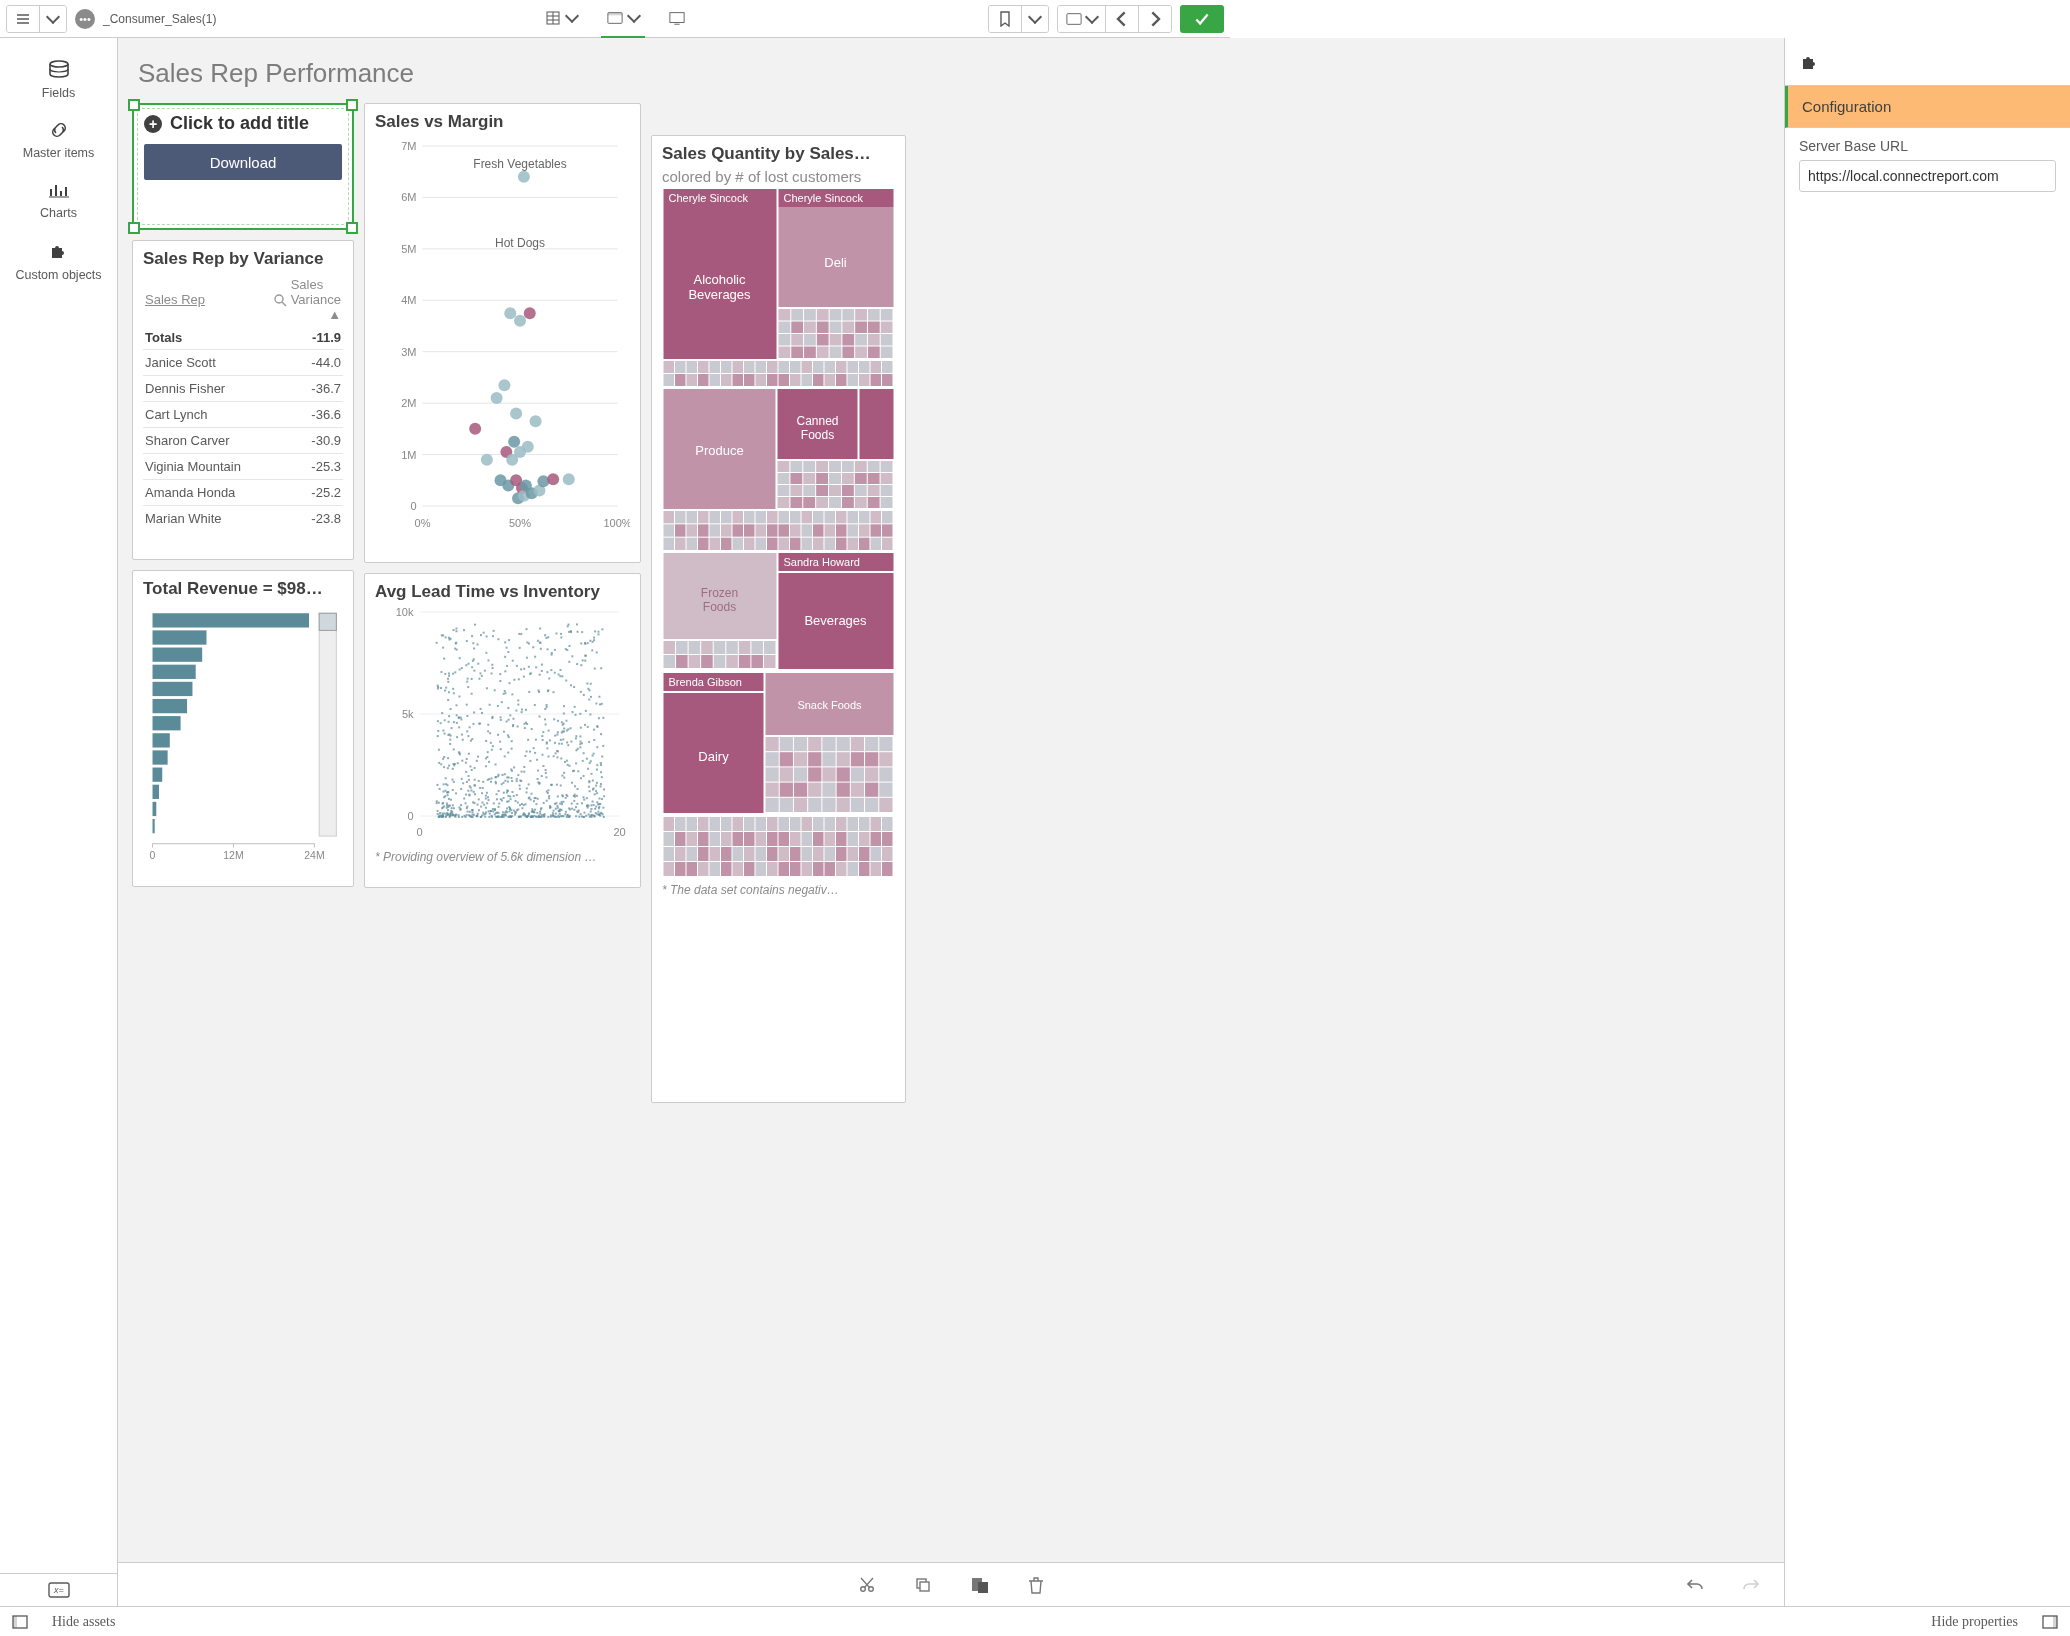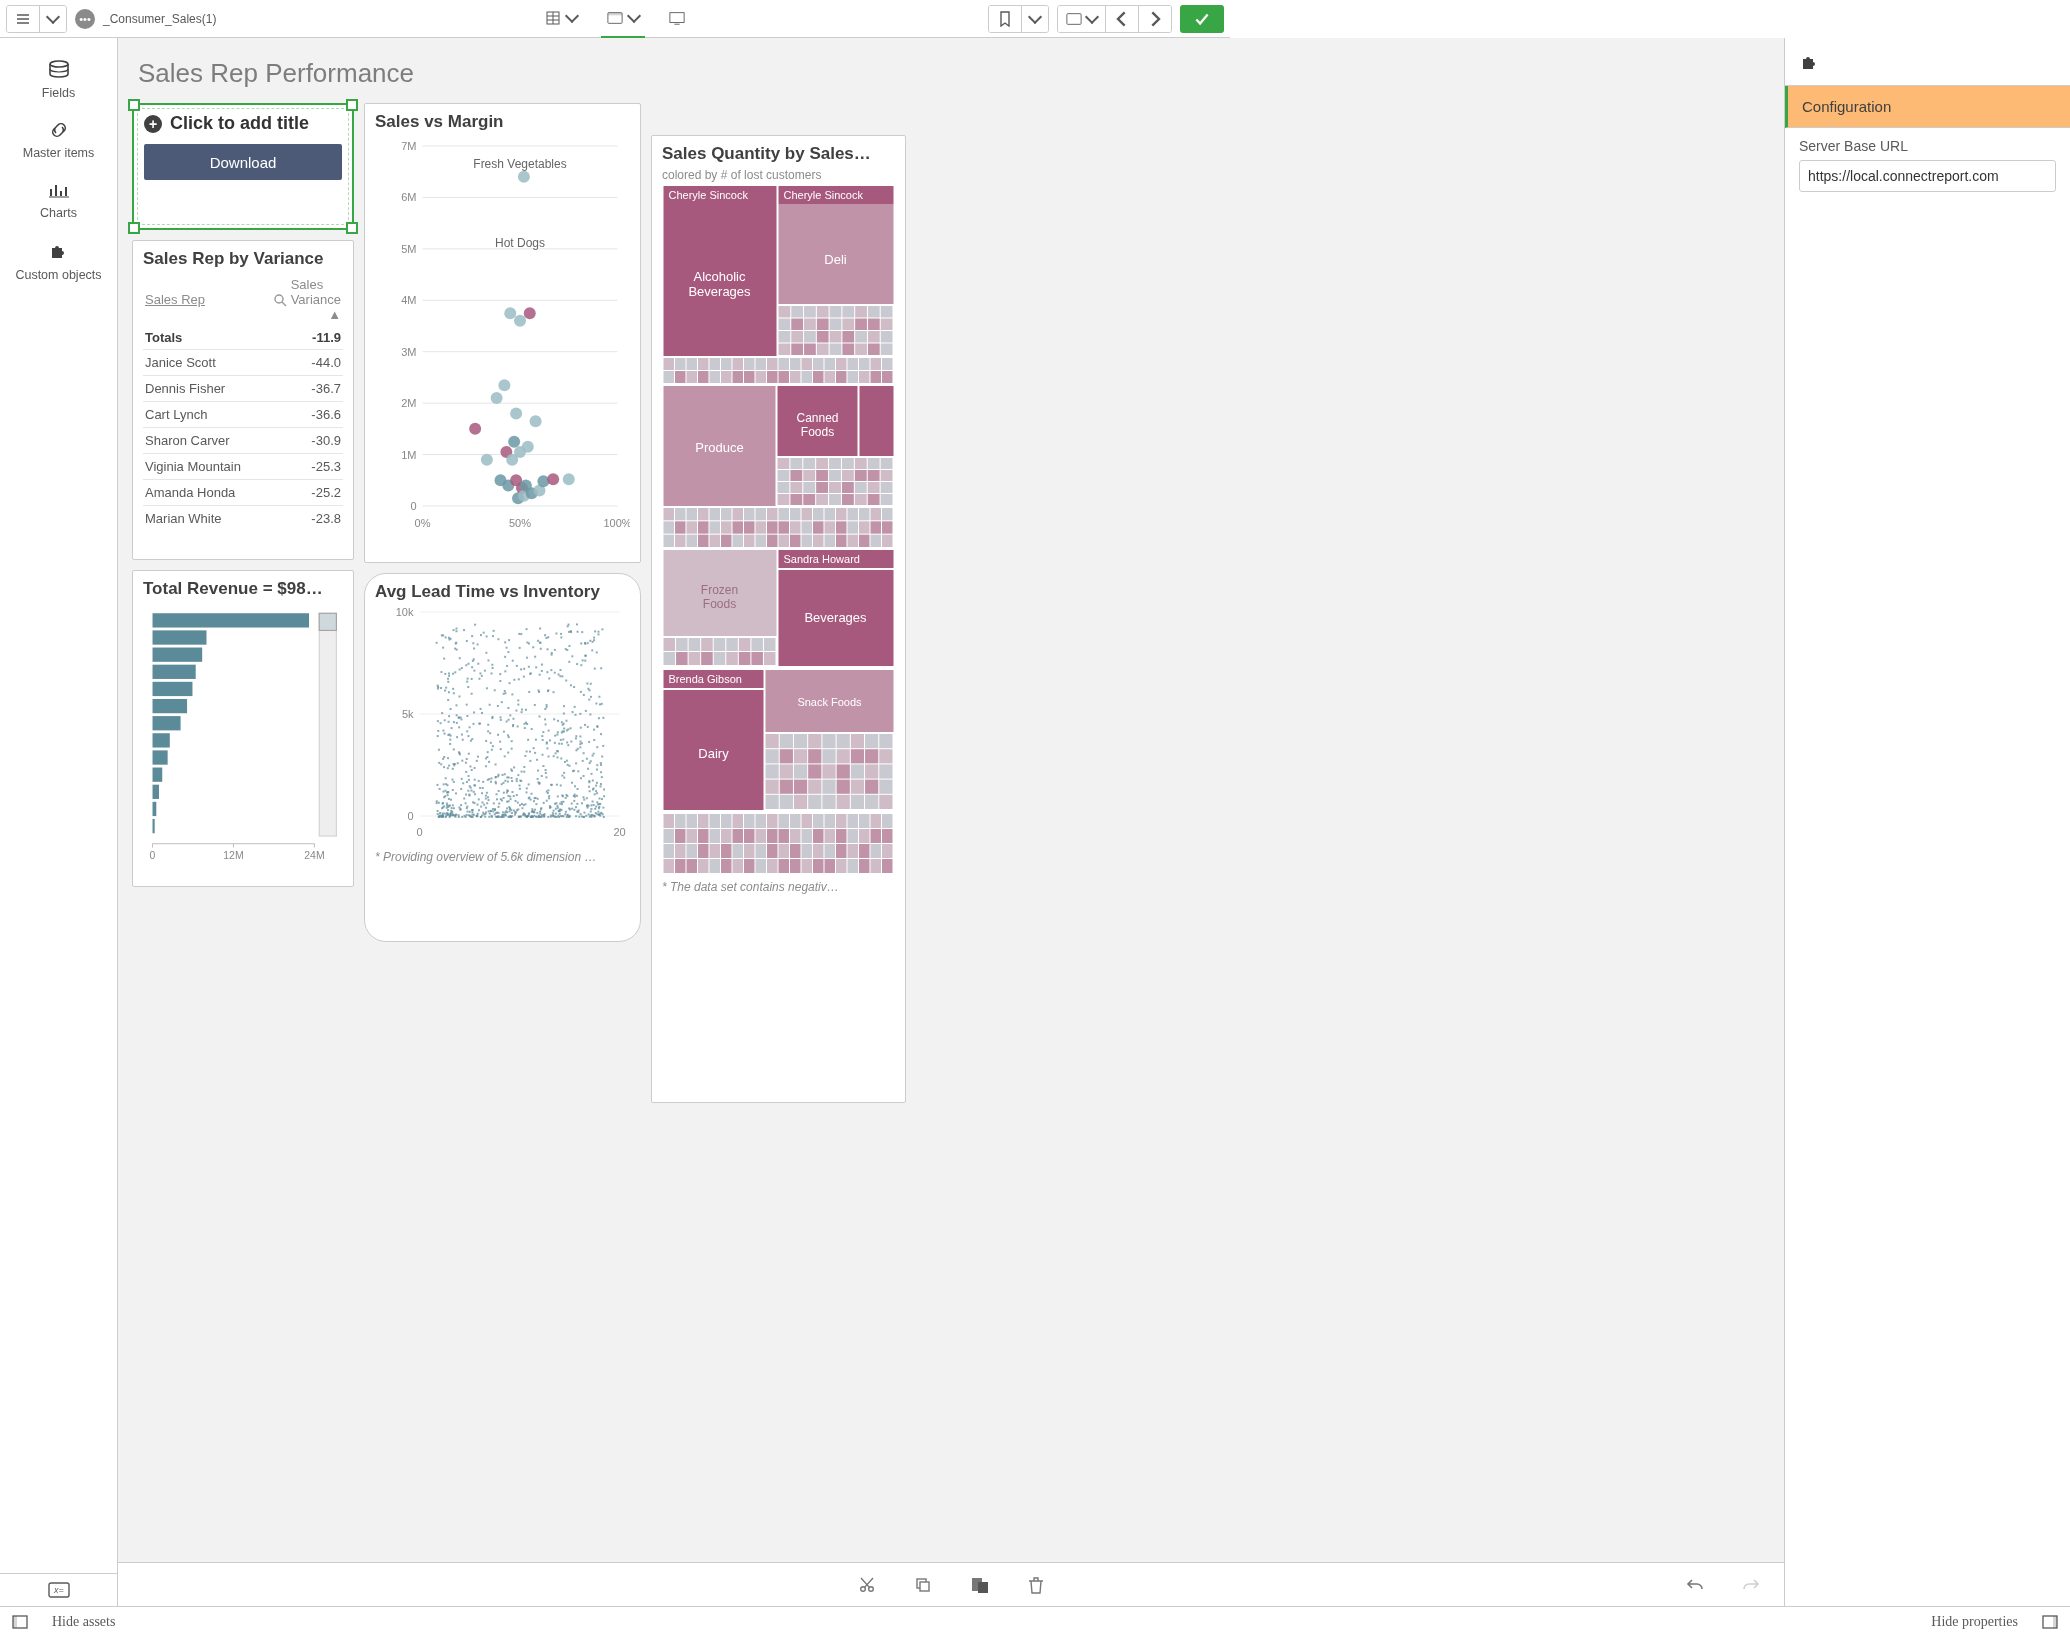--- a/index.html
+++ b/index.html
@@ -44,21 +44,21 @@
   .rail .spacer{flex:1;}
   .rail .bottom{border-top:1px solid var(--border);width:100%;display:flex;justify-content:center;padding:8px 0;}
 
   
   .canvas{background:var(--bg);overflow:auto;padding:18px 14px;}
   .sheet-title{font-size:26px;font-weight:400;color:#7d7d7d;margin:2px 0 14px 6px;}
   .cards{display:grid;grid-template-columns:222px 277px 255px;gap:10px;}
   .col{display:flex;flex-direction:column;gap:10px;}
   .card{background:var(--card);border:1px solid var(--border);border-radius:2px;padding:8px 10px;position:relative;}
   .card h3{margin:0 0 4px 0;font-size:17px;font-weight:600;color:#404040;white-space:nowrap;overflow:hidden;text-overflow:ellipsis;}
-  .card .sub{font-size:12px;color:var(--muted);margin-bottom:4px;}
+  .card .sub{font-size:15px;color:var(--muted);margin-bottom:4px;}
   .card .foot{font-size:12px;font-style:italic;color:var(--muted);white-space:nowrap;overflow:hidden;text-overflow:ellipsis;margin-top:4px;}
 
   
   .ext-card{border:2px solid var(--green);outline:1px dashed rgba(56,166,68,.4);outline-offset:-6px;}
   .ext-handles::before,.ext-handles::after{content:"";position:absolute;width:8px;height:8px;background:#fff;border:2px solid var(--green);}
   .ext-handles::before{left:-6px;top:-6px;} .ext-handles::after{right:-6px;top:-6px;}
   .ext-handles2::before,.ext-handles2::after{content:"";position:absolute;width:8px;height:8px;background:#fff;border:2px solid var(--green);}
   .ext-handles2::before{left:-6px;bottom:-6px;} .ext-handles2::after{right:-6px;bottom:-6px;}
   .ext-title{display:flex;align-items:center;gap:8px;font-size:18px;font-weight:600;color:#333;}
   .ext-btn{margin-top:10px;width:100%;height:36px;background:var(--accent);color:#fff;border:none;border-radius:2px;font-size:15px;cursor:pointer;}
@@ -352,21 +352,21 @@
               <circle cx="158.1" cy="285.1428571428571" r="6" fill="var(--bluegray-lt)" fill-opacity="0.85"></circle>
               <circle cx="162" cy="354.57142857142856" r="6" fill="var(--bluegray-lt)" fill-opacity="0.85"></circle>
               <circle cx="165.9" cy="345.3142857142857" r="6" fill="var(--bluegray)" fill-opacity="0.85"></circle>
               <circle cx="175.65" cy="343.25714285714287" r="6" fill="var(--mauve)" fill-opacity="0.85"></circle>
               <circle cx="191.25" cy="343.25714285714287" r="6" fill="var(--bluegray-lt)" fill-opacity="0.85"></circle>
               <text x="142.5" y="32" text-anchor="middle" font-size="12" fill="#666">Fresh Vegetables</text>
               <text x="142.5" y="110.80000000000001" text-anchor="middle" font-size="12" fill="#666">Hot Dogs</text>
             </svg>
         </div>
 
-        <div class="card" style="height:369px;border-radius:22px;">
+        <div class="card" style="height:315px;">
           <h3>Avg Lead Time vs Inventory</h3>
           <svg id="scat2" viewBox="0 0 250 240" width="100%" height="240">
               <line x1="42" y1="210" x2="242" y2="210" stroke="#eee"></line>
               <text x="36" y="214" text-anchor="end" font-size="11" fill="#888">0</text>
               <line x1="42" y1="108" x2="242" y2="108" stroke="#eee"></line>
               <text x="36" y="112" text-anchor="end" font-size="11" fill="#888">5k</text>
               <line x1="42" y1="6" x2="242" y2="6" stroke="#eee"></line>
               <text x="36" y="10" text-anchor="end" font-size="11" fill="#888">10k</text>
               <text x="42" y="230" text-anchor="middle" font-size="11" fill="#888">0</text>
               <text x="242" y="230" text-anchor="middle" font-size="11" fill="#888">20</text>

